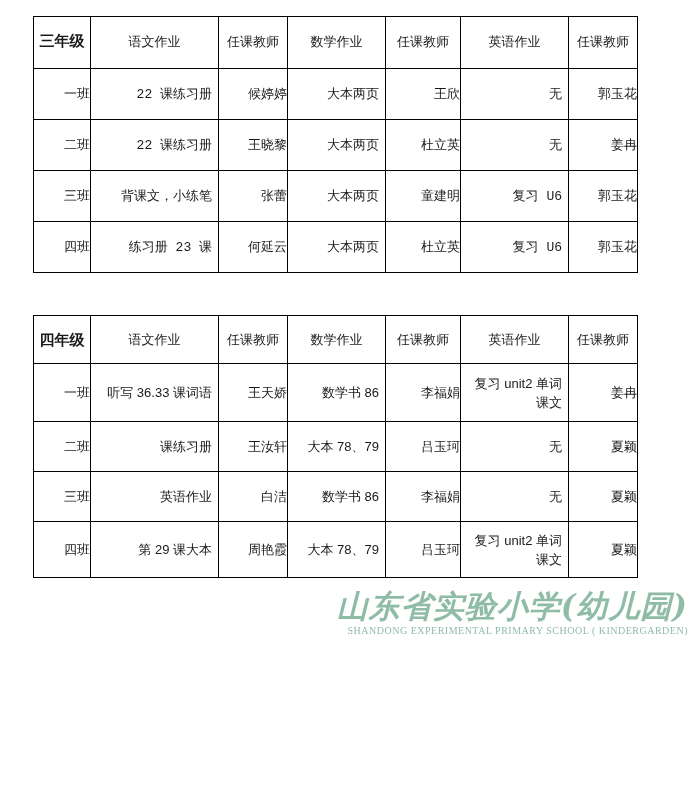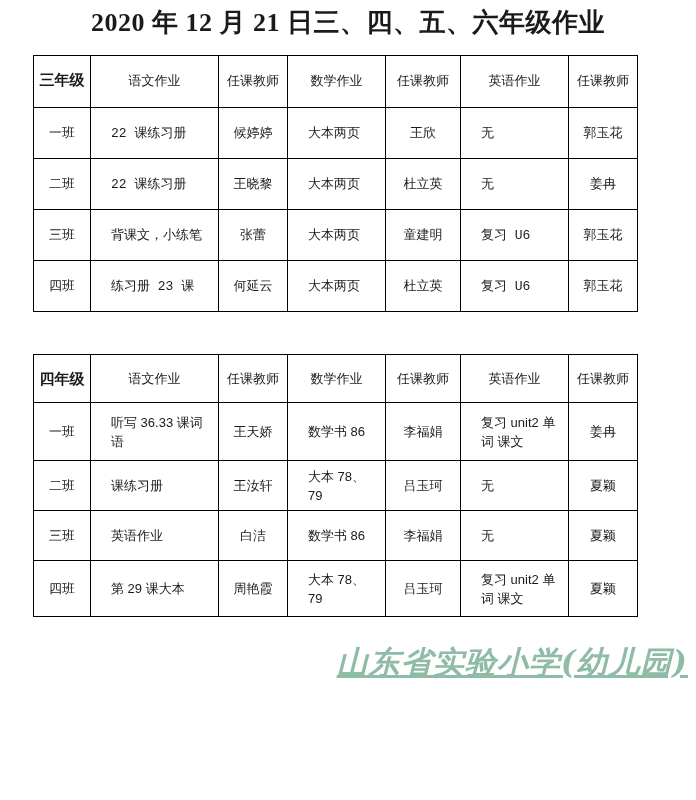--- a/index.html
+++ b/index.html
@@ -32,39 +32,38 @@
     color:#1a1a1a;
   }
   table.hw-table th, table.hw-table td {
     border:1.5px solid #000;
     vertical-align:middle;
     overflow:hidden;
     line-height:19px;
   }
   table.hw-table th { font-weight:400; text-align:center; }
   table.hw-table th.grade { font-weight:700; font-size:15px; }
-  td.c { text-align:center; }
-  td.l { text-align:left; padding-left:20px; padding-right:6px; }
+  td.c { text-align:right; }
+  td.l { text-align:right; padding-left:10px; padding-right:6px; }
 
   #table1 { margin-top:16px;font-family:Liberation Mono, monospace; }
   #table1 thead tr { height:52px; }
   #table1 tbody tr { height:51px; }
 
   #table2 { margin-top:42px; }
   #table2 thead tr { height:48px; }
   #table2 tbody tr:nth-child(1) { height:58px; }
   #table2 tbody tr:nth-child(2) { height:50px; }
   #table2 tbody tr:nth-child(3) { height:50px; }
   #table2 tbody tr:nth-child(4) { height:56px; }
 
   .footer {
-    margin-top:27px;
+    margin-top:10px;
     text-align:right;
     padding-right:8px;
-    text-decoration:underline;
   }
   .logo-cn {
     font-family:"DejaVu Serif", serif;
     font-style:italic;
     font-weight:700;
     font-size:31px;
     line-height:36px;
     letter-spacing:1px;
   }
   .logo-en {
@@ -73,21 +72,20 @@
     letter-spacing:0.5px;
     line-height:13px;
   }
 </style>
 </head>
 <body>
 
 <div class="page">
 
   <div class="doc-title">
-    <div>2020 年 12 月 21 日三、四、五、六年级作业</div>
   </div>
 
   <table class="hw-table" id="table1">
     <colgroup>
       <col style="width:57px">
         <col style="width:128px">
         <col style="width:69px">
       <col style="width:98px">
         <col style="width:75px">
         <col style="width:108px">
@@ -200,15 +198,16 @@
           <td class="l">大本 78、79</td>
           <td class="c">吕玉珂</td>
           <td class="l">复习 unit2 单词 课文</td>
           <td class="c">夏颖</td>
         </tr>
       </tbody>
   </table>
 
   <div class="footer" style="color: rgb(143, 188, 166);">
     <div class="logo-cn">山东省实验小学(幼儿园)</div>
+    <div class="logo-en">SHANDONG EXPERIMENTAL PRIMARY SCHOOL ( KINDERGARDEN)</div>
   </div>
 
 </div>
 
 </body></html>

